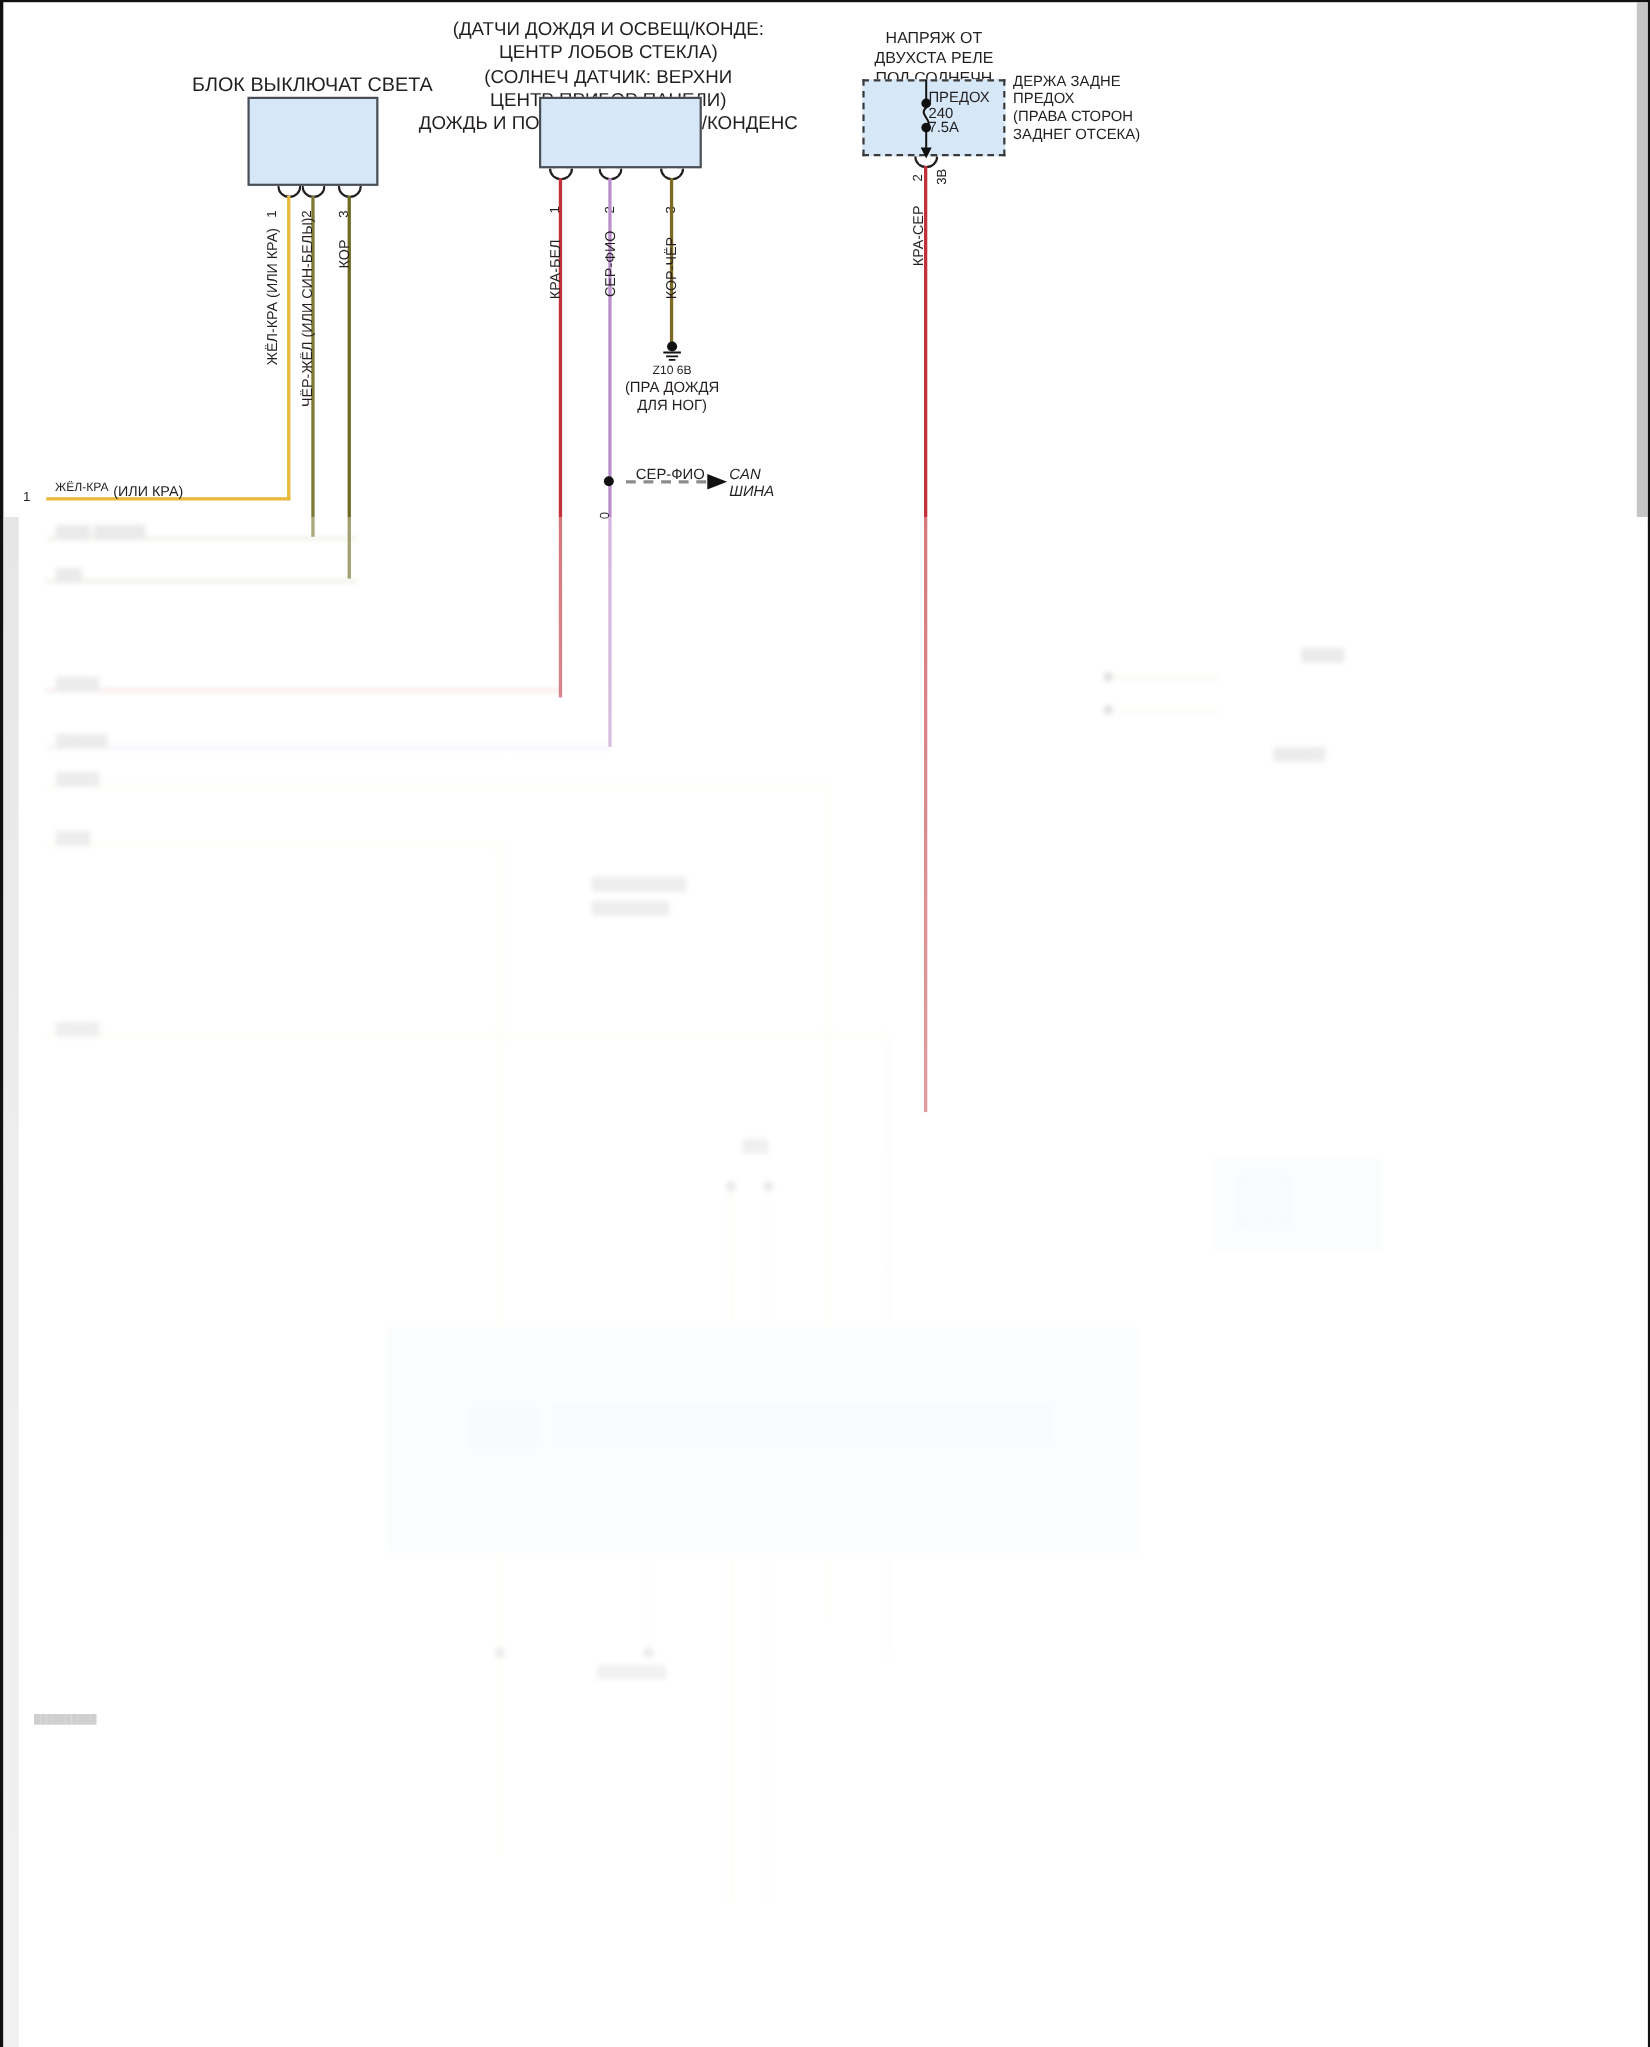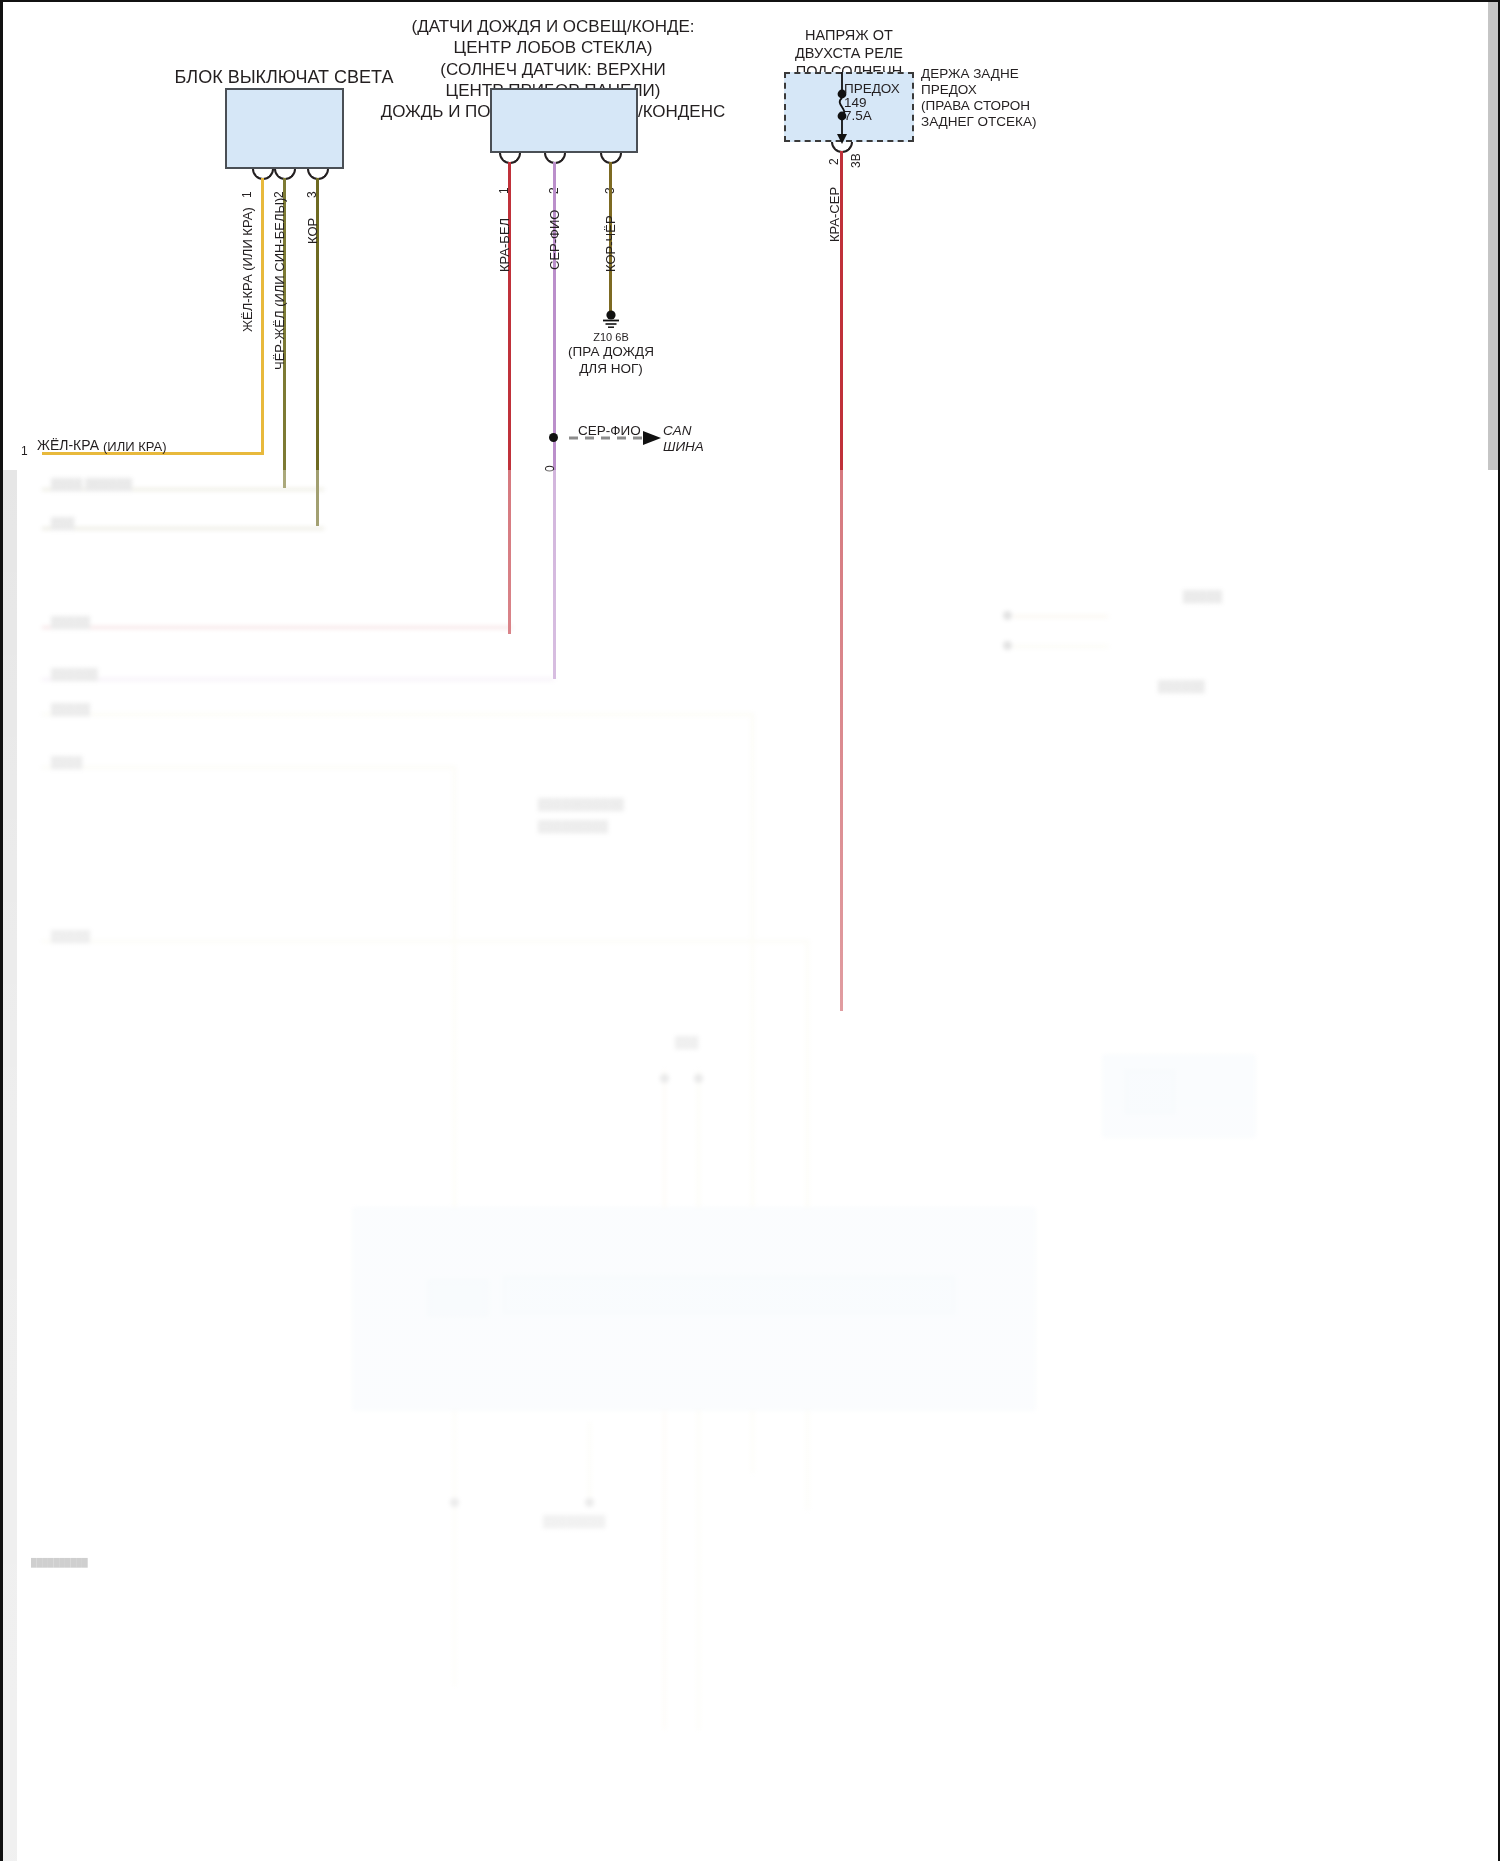--- a/index.html
+++ b/index.html
@@ -117,38 +117,38 @@
 
   <svg style="position:absolute;left:826px;top:70px;" width="26" height="72">
     <line x1="13" y1="0" x2="13" y2="22" stroke="#111" stroke-width="1.8"></line>
     <circle cx="13" cy="22" r="4.4" fill="#111"></circle>
     <path d="M13 26 C 5 32, 21 38, 13 44" stroke="#111" stroke-width="1.8" fill="none"></path>
     <circle cx="13" cy="44" r="4.4" fill="#111"></circle>
     <line x1="13" y1="44" x2="13" y2="64" stroke="#111" stroke-width="1.8"></line>
     <polygon points="8,62 18,62 13,72" fill="#111"></polygon>
   </svg>
   <div class="lbl" style="left:841px;top:79px;font-size:13.5px;">ПРЕДОХ</div>
-  <div class="lbl" style="left:841px;top:93px;font-size:13.5px;">149</div>
+  <div class="lbl" style="left:841px;top:93px;font-size:13.5px;">240</div>
   <div class="lbl" style="left:841px;top:106px;font-size:13.5px;">7.5A</div>
 
   <div class="lbl" style="left:918px;top:64px;font-size:13.5px;line-height:1.18;">ДЕРЖА ЗАДНЕ
 ПРЕДОХ
 (ПРАВА СТОРОН
 ЗАДНЕГ ОТСЕКА)</div>
 
   <div class="pin" style="left:828px;top:140px;"></div>
   <div class="vert" style="left:824px;top:163px;font-size:12px;">2</div>
   <div class="vert" style="left:846px;top:166px;font-size:12px;">3В</div>
 
   <div class="vwire c-redgray" style="left:837px;top:149px;height:860px;"></div>
   <div class="vert" style="left:824px;top:240px;font-size:13px;">КРА-СЕР</div>
 
   <div class="hwire c-yel" style="left:39px;top:450px;width:222px;"></div>
   <div class="lbl" style="left:18px;top:442px;font-size:12px;">1</div>
-  <div class="lbl" style="left:34px;top:435px;font-size:14px;">ЖЁЛ-КРА</div>
+  <div class="lbl" style="left:47px;top:435px;font-size:11px;">ЖЁЛ-КРА</div>
   <div class="lbl" style="left:100px;top:437px;font-size:13px;">(ИЛИ КРА)</div>
 
   <div id="leftgutter"></div>
 
   <div id="fade">
     <div class="blurlayer">
 
       <div class="hwire c-olive" style="left:39px;top:18px;width:282px;"></div>
       <div class="hwire c-darkolive" style="left:39px;top:57px;width:282px;"></div>
       <div class="hwire c-red" style="left:39px;top:156px;width:470px;"></div>

